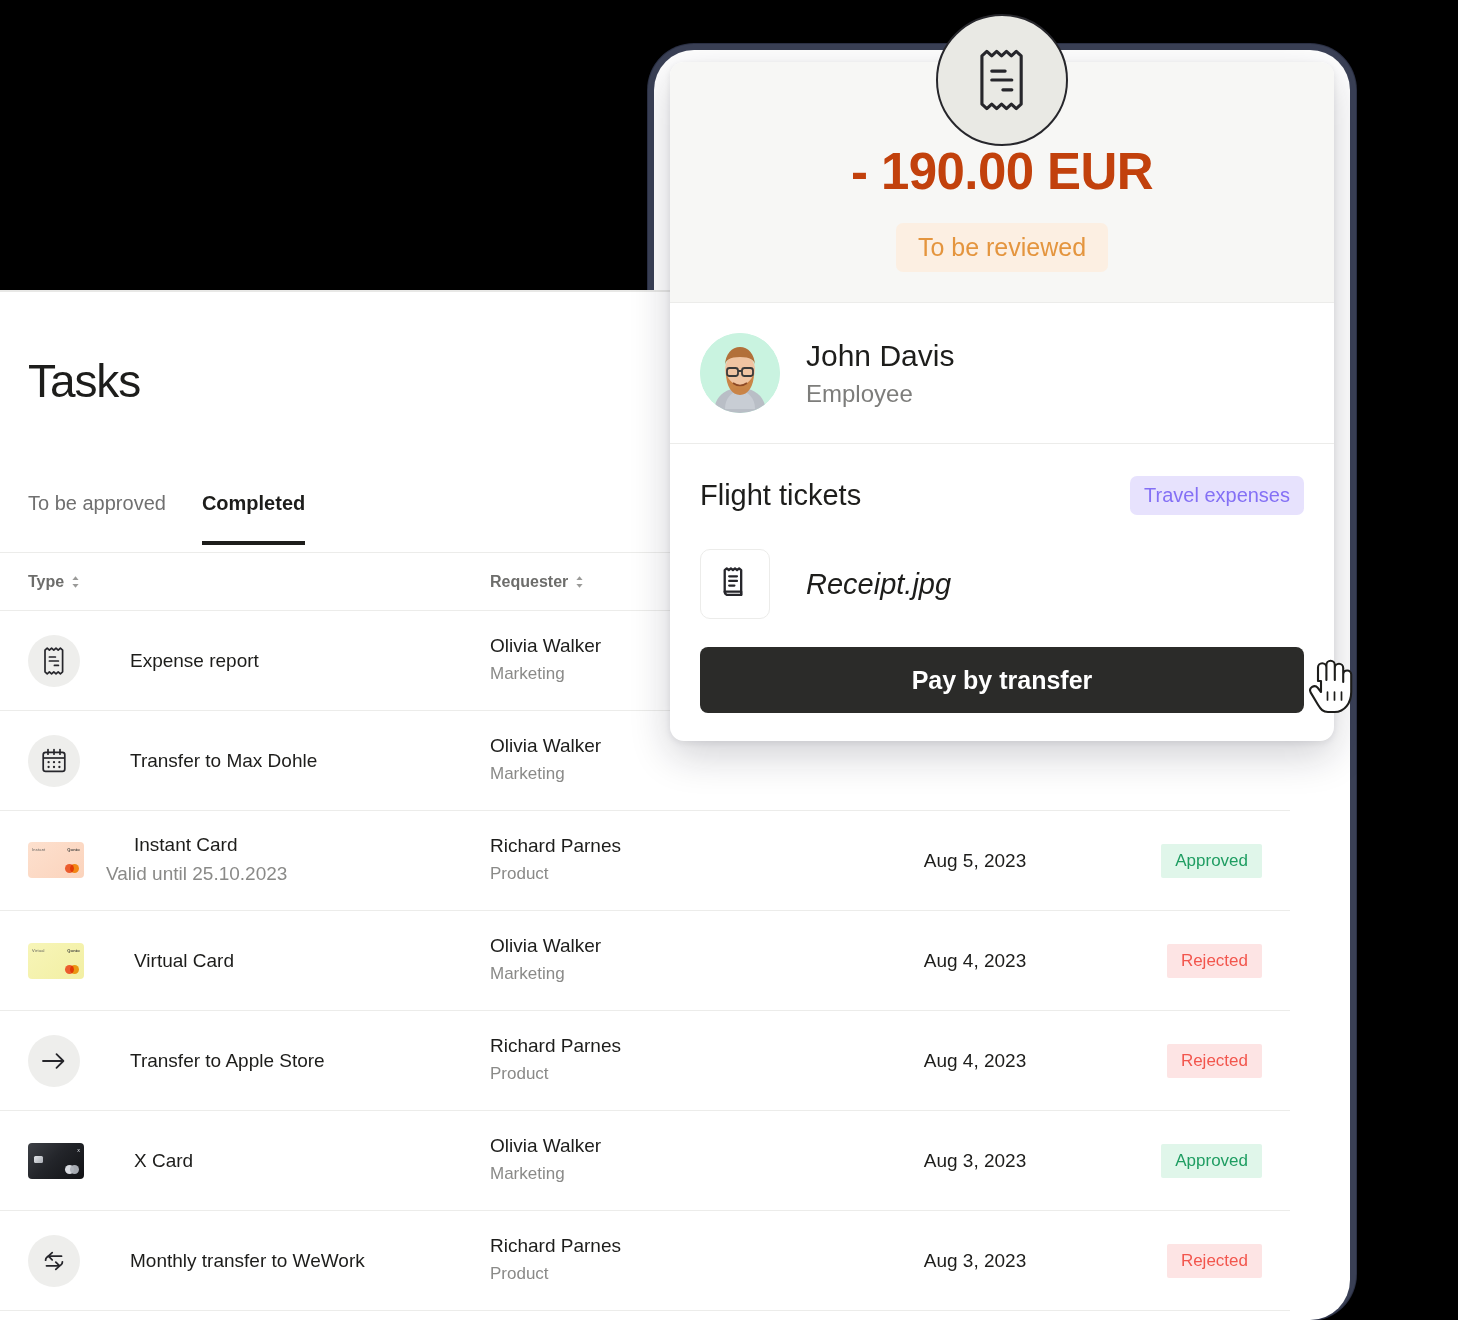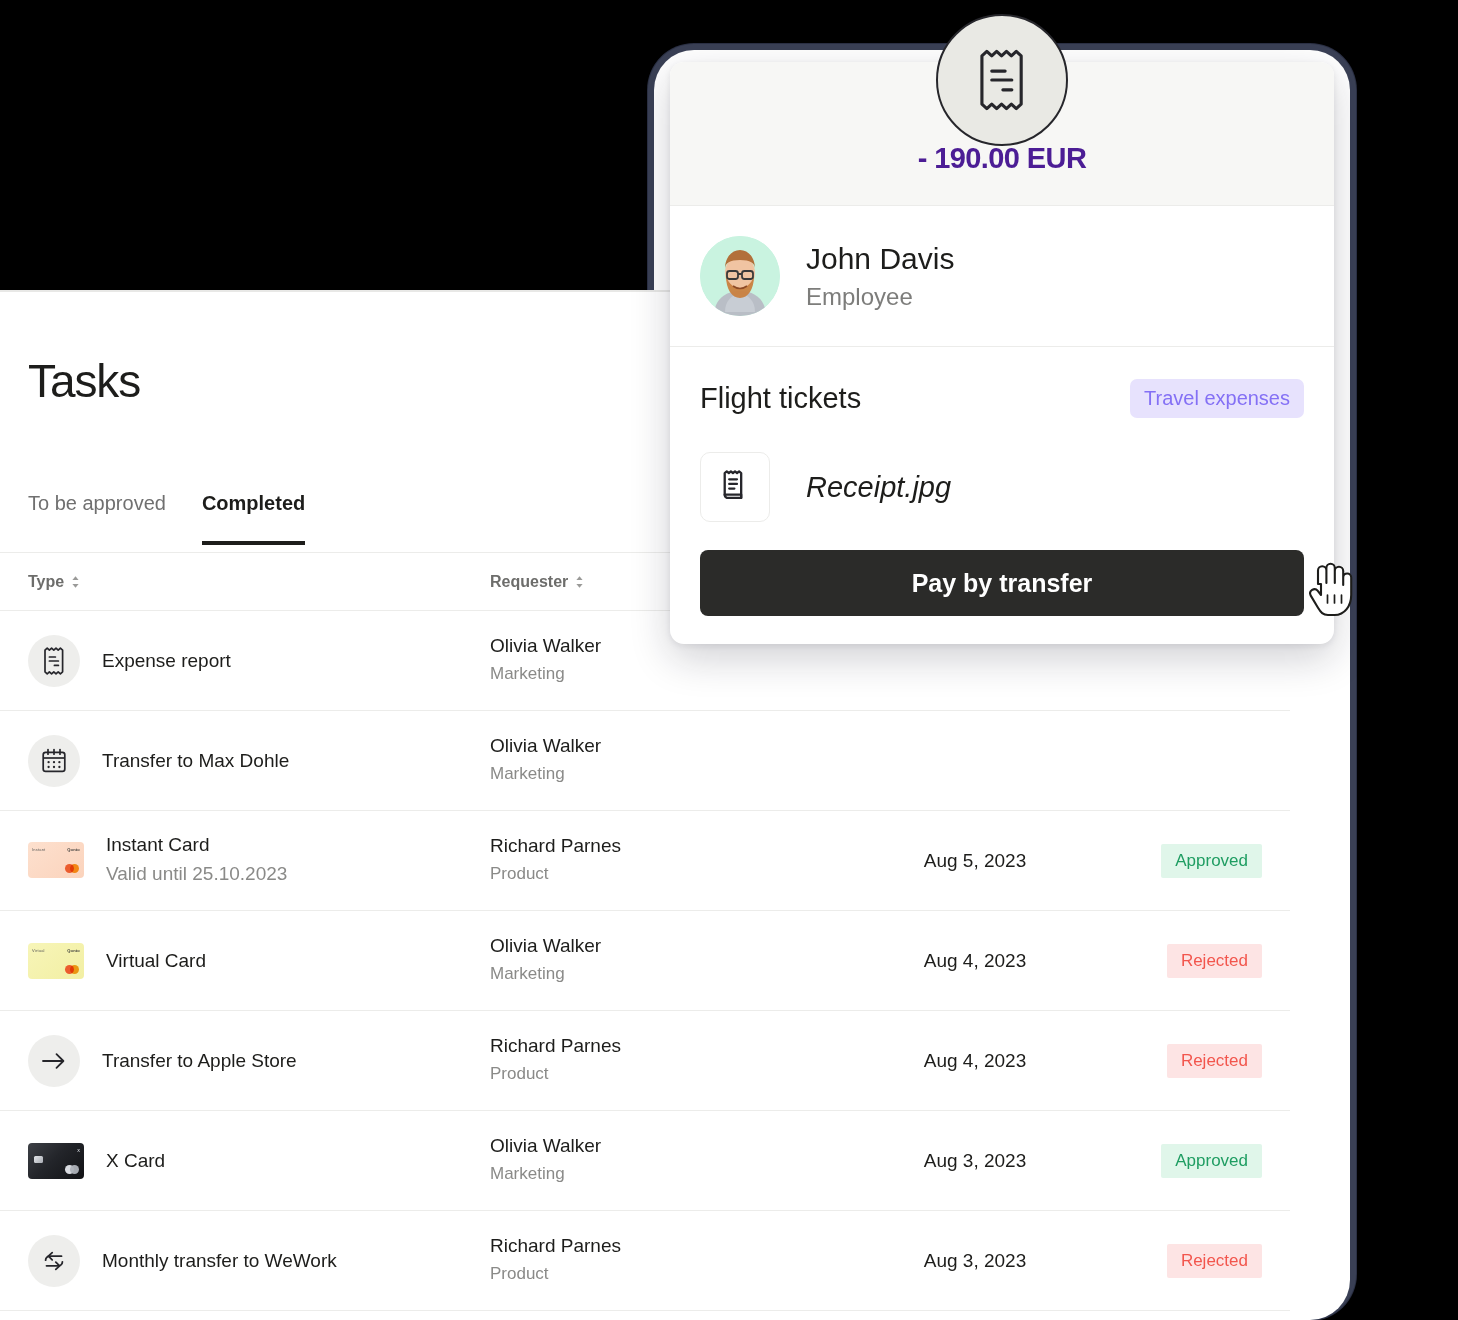--- a/index.html
+++ b/index.html
@@ -105,21 +105,21 @@
     align-items: center;
     height: 100px;
     padding: 0 28px;
     border-bottom: 1px solid #ececea;
   }
   .cell-type { width: 462px; display: flex; align-items: center; gap: 22px; }
   .cell-req  { width: 340px; }
   .cell-date { width: 290px; font-size: 19px; color: #1d1d1b; text-align: center; }
   .cell-status { flex: 1; display: flex; justify-content: flex-end; }
 
-  .type-texts .t1 { font-size: 19px; color: #1d1d1b; line-height: 1.25; }
+  .type-texts .t1 { font-size: 19px; color: #1d1d1b; line-height: 1.25; margin-left: 28px; }
   .type-texts .t2 { font-size: 19px; color: #8a8a88; line-height: 1.45; margin-top: 3px; }
   .req .r1 { font-size: 19px; color: #1d1d1b; line-height: 1.2; }
   .req .r2 { font-size: 17px; color: #8a8a88; line-height: 1.5; margin-top: 3px; }
 
   .ico-circle {
     width: 52px; height: 52px; min-width: 52px;
     border-radius: 50%;
     background: #eeeeec;
     display: flex; align-items: center; justify-content: center;
   }
@@ -188,22 +188,22 @@
   .receipt-badge {
     position: absolute;
     left: 50%; top: -48px; transform: translateX(-50%);
     width: 132px; height: 132px;
     border-radius: 50%;
     background: #e9e9e4;
     border: 2px solid #26262b;
     display: flex; align-items: center; justify-content: center;
   }
   .amount {
-    font-size: 29px; font-weight: bold;
-    color: #4c1d95; letter-spacing: -0.6px;
+    font-size: 51px; font-weight: bold;
+    color: #c2410c; letter-spacing: -0.6px;
   }
   .status-pill {
     display: inline-block;
     margin-top: 22px;
     background: #fcefe2;
     color: #e4953e;
     font-size: 25px;
     padding: 10px 22px;
     border-radius: 7px;
   }
@@ -482,20 +482,21 @@
     <div class="popup-head">
       <div class="receipt-badge">
         <svg width="58" height="68" viewBox="0 0 26 30" fill="none">
           <path d="M4 4.2 L6.2 2.2 L8.4 4.2 L10.6 2.2 L12.8 4.2 L15 2.2 L17.2 4.2 L19.4 2.2 L21.6 4.2 V25.8 L19.4 27.8 L17.2 25.8 L15 27.8 L12.8 25.8 L10.6 27.8 L8.4 25.8 L6.2 27.8 L4 25.8 Z" stroke="#26262b" stroke-width="1.4" stroke-linejoin="round" fill="none"></path>
           <line x1="8.4" y1="11" x2="14.4" y2="11" stroke="#26262b" stroke-width="1.4" stroke-linecap="round"></line>
           <line x1="8.4" y1="15" x2="17.4" y2="15" stroke="#26262b" stroke-width="1.4" stroke-linecap="round"></line>
           <line x1="13.4" y1="19.4" x2="17.4" y2="19.4" stroke="#26262b" stroke-width="1.4" stroke-linecap="round"></line>
         </svg>
       </div>
       <div class="amount">- 190.00 EUR</div>
+      <div class="status-pill">To be reviewed</div>
     </div>
 
     <div class="popup-person">
       <div class="avatar">
         <svg width="80" height="80" viewBox="0 0 80 80">
           <circle cx="40" cy="40" r="40" fill="#c9f3e0"></circle>
           <path d="M14 80 c0-16 11-25 26-25 s26 9 26 25 z" fill="#b9bec6"></path>
           <path d="M25 76 c0-11 7-18 15-18 s15 7 15 18 z" fill="#c8cdd4"></path>
           <ellipse cx="40" cy="37" rx="15" ry="17" fill="#f0c4a2"></ellipse>
           <path d="M25 33 c0-12 7-19 15-19 s15 7 15 19 c0-6-5-9-15-9 s-15 3-15 9 z" fill="#b2703a"></path>

